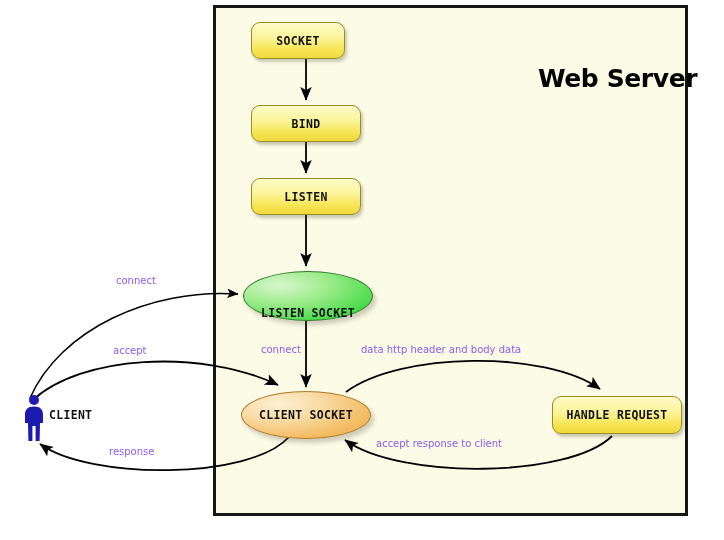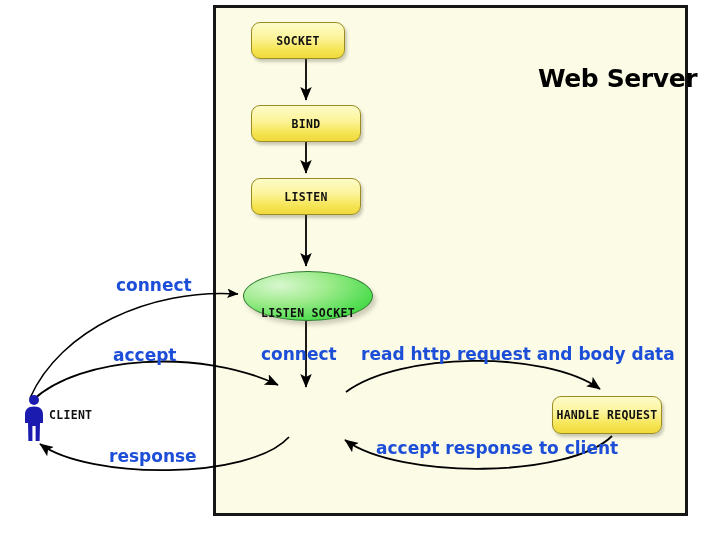--- a/index.html
+++ b/index.html
@@ -93,24 +93,23 @@
   }
   .ellipse-orange {
     border: 1.5px solid #b07a27;
     background: radial-gradient(ellipse at 28% 26%, #fdf0d4 0%, #f8d9a0 36%, #f3bc63 72%, #efae49 100%);
   }
 
   
   .edge-label {
     position: absolute;
     font-family: "DejaVu Sans", sans-serif;
-    font-size: 17px;
-    color: #1d4ed8;
-    white-space: nowrap;
-    font-weight: bold;
+    font-size: 10px;
+    color: #8b5cf6;
+    white-space: nowrap;
   }
 
   
   .client-figure {
     position: absolute;
     left: 23px;
     top: 394px;
     width: 22px;
     height: 48px;
   }
@@ -187,34 +186,37 @@
   </div>
 
   <div class="node-rect" style="left:251px; top:178px; width:110px; height:37px;">
     <span class="node-label">LISTEN</span>
   </div>
 
   <div class="node-ellipse ellipse-green" style="left:243px; top:271px; width:130px; height:50px;align-items:flex-end;">
     <span class="node-label">LISTEN SOCKET</span>
   </div>
 
-
-  <div class="node-rect" style="left:552px; top:396px; width:110px; height:38px;">
+  <div class="node-ellipse ellipse-orange" style="left:241px; top:391px; width:130px; height:48px;">
+    <span class="node-label">CLIENT SOCKET</span>
+  </div>
+
+  <div class="node-rect" style="left:552px; top:396px; width:130px; height:38px;">
     <span class="node-label">HANDLE REQUEST</span>
   </div>
 
   <div class="edge-label" style="left:116px; top:275px;">connect</div>
 
   <div class="edge-label" style="left:113px; top:345px;">accept</div>
 
   <div class="edge-label" style="left:109px; top:446px;text-align:right;">response</div>
 
   <div class="edge-label" style="left:261px; top:344px;">connect</div>
 
-  <div class="edge-label" style="left:361px; top:344px;">read http request and body data</div>
+  <div class="edge-label" style="left:361px; top:344px;">data http header and body data</div>
 
   <div class="edge-label" style="left:376px; top:438px;">accept response to client</div>
 
   <svg class="client-figure" viewBox="0 0 22 48" xmlns="http://www.w3.org/2000/svg">
     <circle cx="11" cy="6" r="5" fill="#1b1bb0"></circle>
     <path d="M11 12.5 C4.5 12.5 2 15.5 2 21 L2 29 L5 29 L5.4 47 L9.4 47 L9.4 32 L12.6 32 L12.6 47 L16.6 47 L17 29 L20 29 L20 21 C20 15.5 17.5 12.5 11 12.5 Z" fill="#1b1bb0"></path>
   </svg>
   <div class="client-label">CLIENT</div>
 
 </div>

